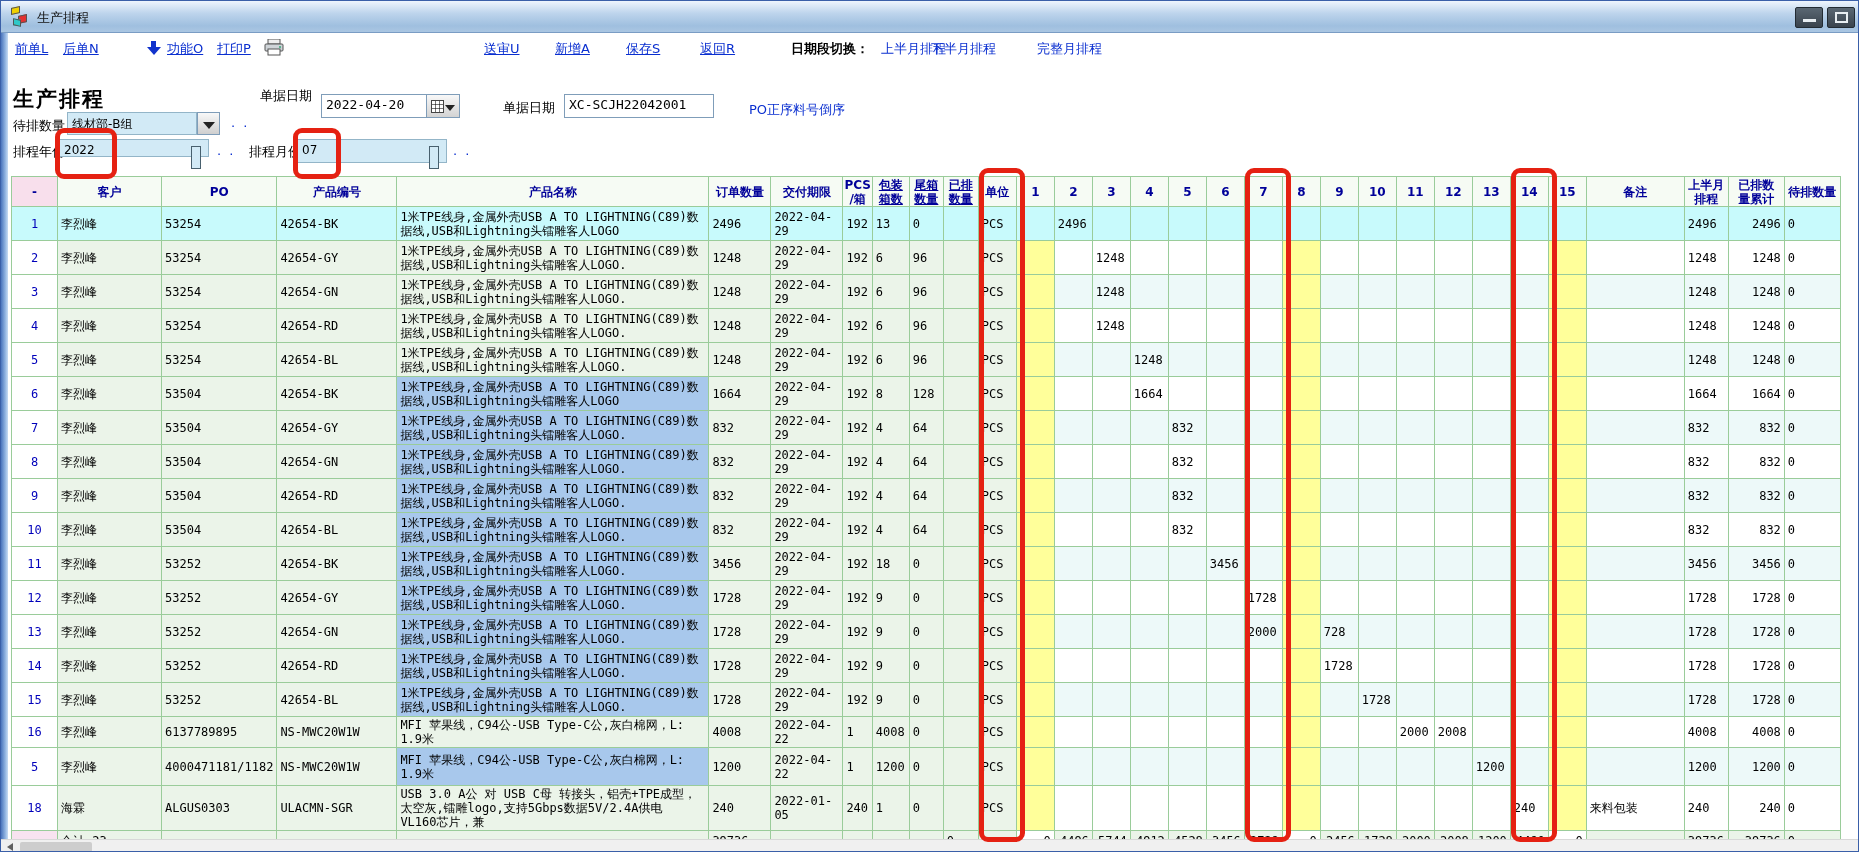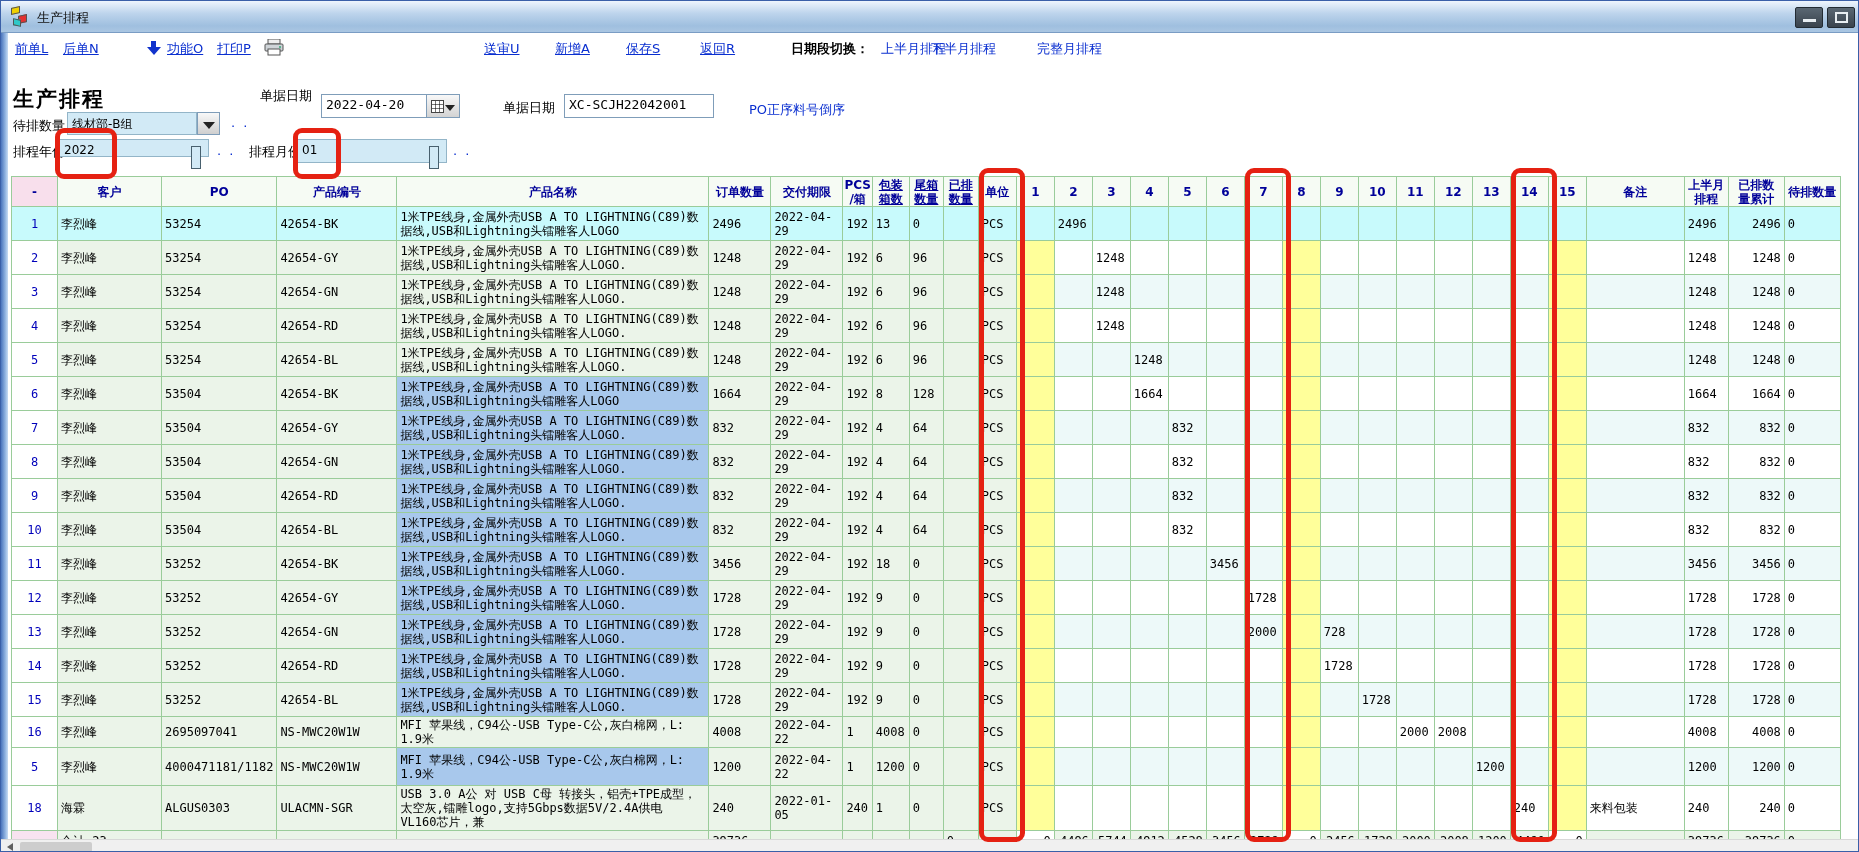--- a/index.html
+++ b/index.html
@@ -128,21 +128,21 @@
       <span class="tri"></span>
     </div>
   <span class="dots" style="left:230px; top:114px">. .</span>
 
   <span class="flabel" style="left:12px; top:142px">排程年份</span>
   <div class="combo" style="left:58px; top:138px; width:150px; height:18px">2022</div>
   <span class="combo chev" style="left:190px; top:145px; border-color:#48606e"></span>
   <span class="dots" style="left:216px; top:142px">. .</span>
 
   <span class="flabel" style="left:248px; top:142px">排程月份</span>
-  <div class="combo" style="left:296px; top:138px; width:150px; height:24px">01</div>
+  <div class="combo" style="left:296px; top:138px; width:150px; height:24px">07</div>
   <span class="combo chev" style="left:428px; top:145px; border-color:#48606e"></span>
   <span class="dots" style="left:452px; top:142px">. .</span>
 
   <div class="gridwrap" id="grid">
       <table class="sched">
         <colgroup>
           <col style="width: 46px;">
           <col style="width: 104px;">
           <col style="width: 84px;">
           <col style="width: 120px;">
@@ -707,21 +707,21 @@
             <td style="background: rgb(237, 249, 249); text-align: left;"></td>
             <td style="background: rgb(255, 255, 154); text-align: left;"></td>
             <td style="background: rgb(237, 249, 249); text-align: left;"></td>
             <td style="background: rgb(237, 249, 249); text-align: left;">1728</td>
             <td style="background: rgb(237, 249, 249); text-align: right;">1728</td>
             <td style="background: rgb(237, 249, 249); text-align: left;">0</td>
           </tr>
           <tr style="height: 24px;">
             <td class="rownum" style="background: rgb(255, 255, 255); text-align: center;">16</td>
             <td style="background: rgb(235, 244, 233); text-align: left;">李烈峰</td>
-            <td style="background: rgb(235, 244, 233); text-align: left;">2695097041</td>
+            <td style="background: rgb(235, 244, 233); text-align: left;">6137789895</td>
             <td style="background: rgb(235, 244, 233); text-align: left;">NS-MWC20W1W</td>
             <td style="background: rgb(235, 244, 233); text-align: left;">MFI 苹果线，C94公-USB Type-C公,灰白棉网，L: 1.9米</td>
             <td style="background: rgb(235, 244, 233); text-align: left;">4008</td>
             <td style="background: rgb(235, 244, 233); text-align: left;">2022-04-22</td>
             <td style="background: rgb(235, 244, 233); text-align: left;">1</td>
             <td style="background: rgb(235, 244, 233); text-align: left;">4008</td>
             <td style="background: rgb(235, 244, 233); text-align: left;">0</td>
             <td style="background: rgb(235, 244, 233); text-align: left;"></td>
             <td style="background: rgb(235, 244, 233); text-align: left;">PCS</td>
             <td style="background: rgb(255, 255, 154); text-align: left;"></td>

